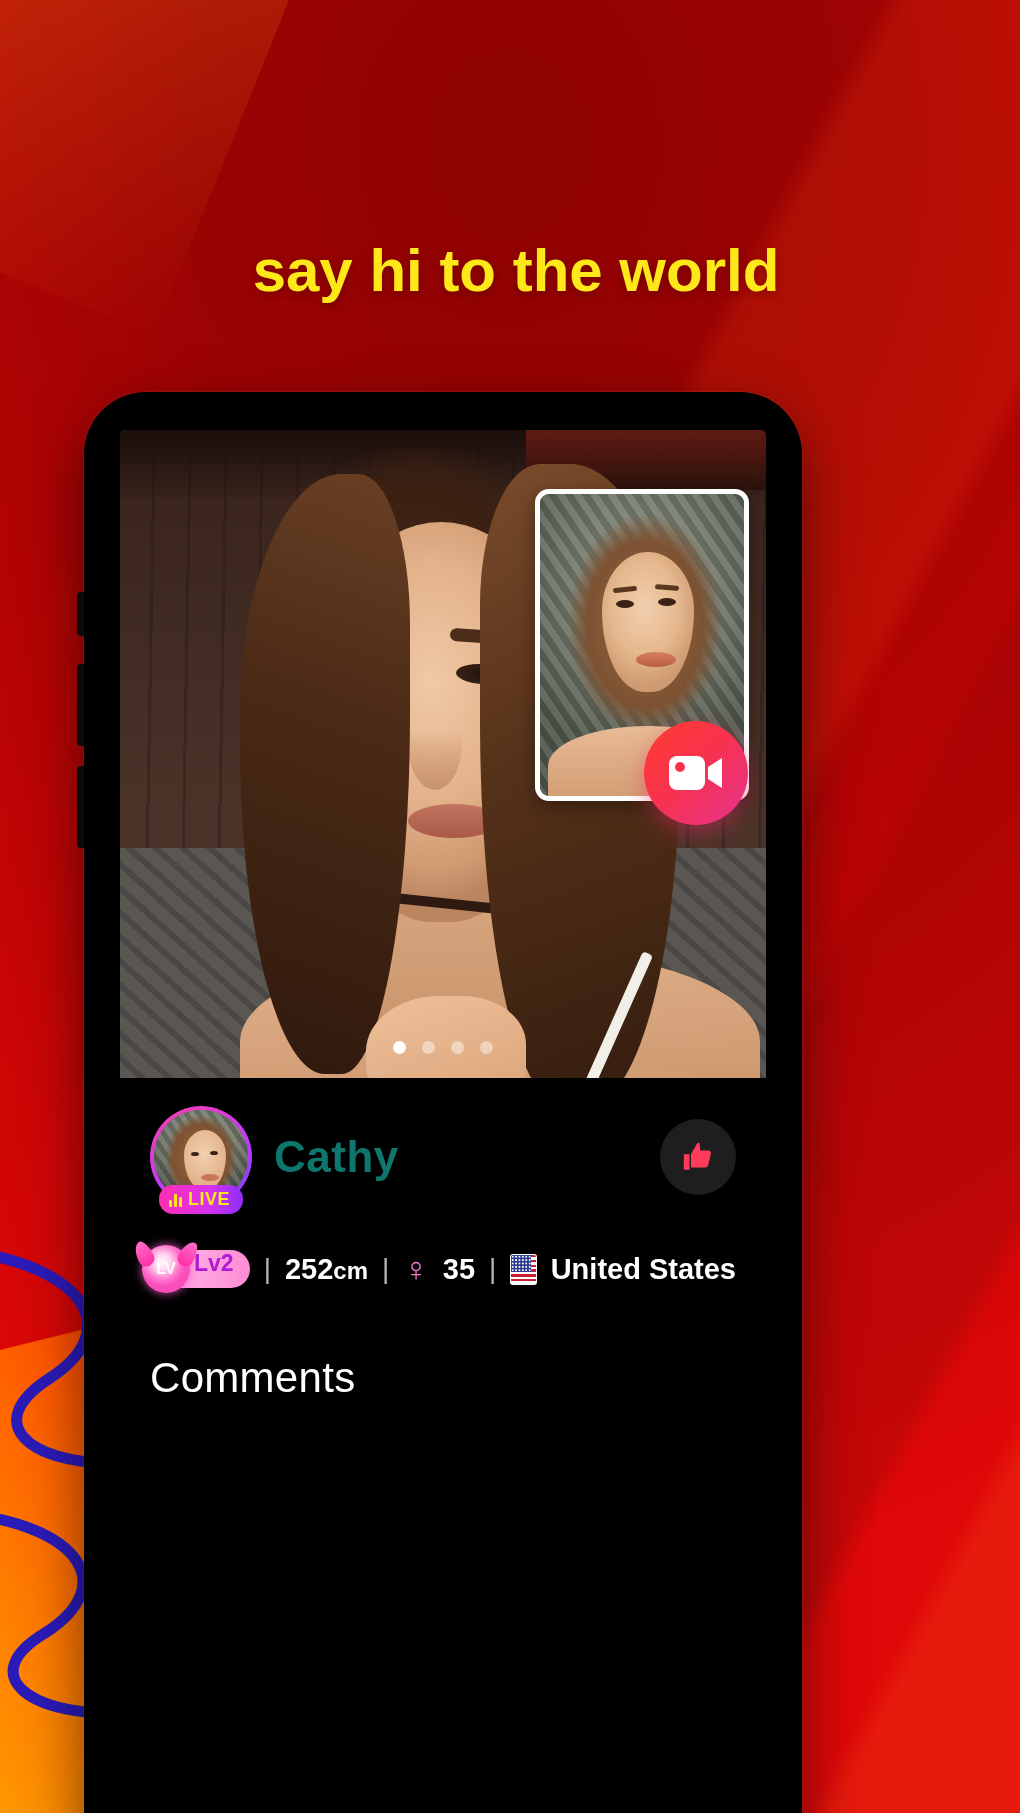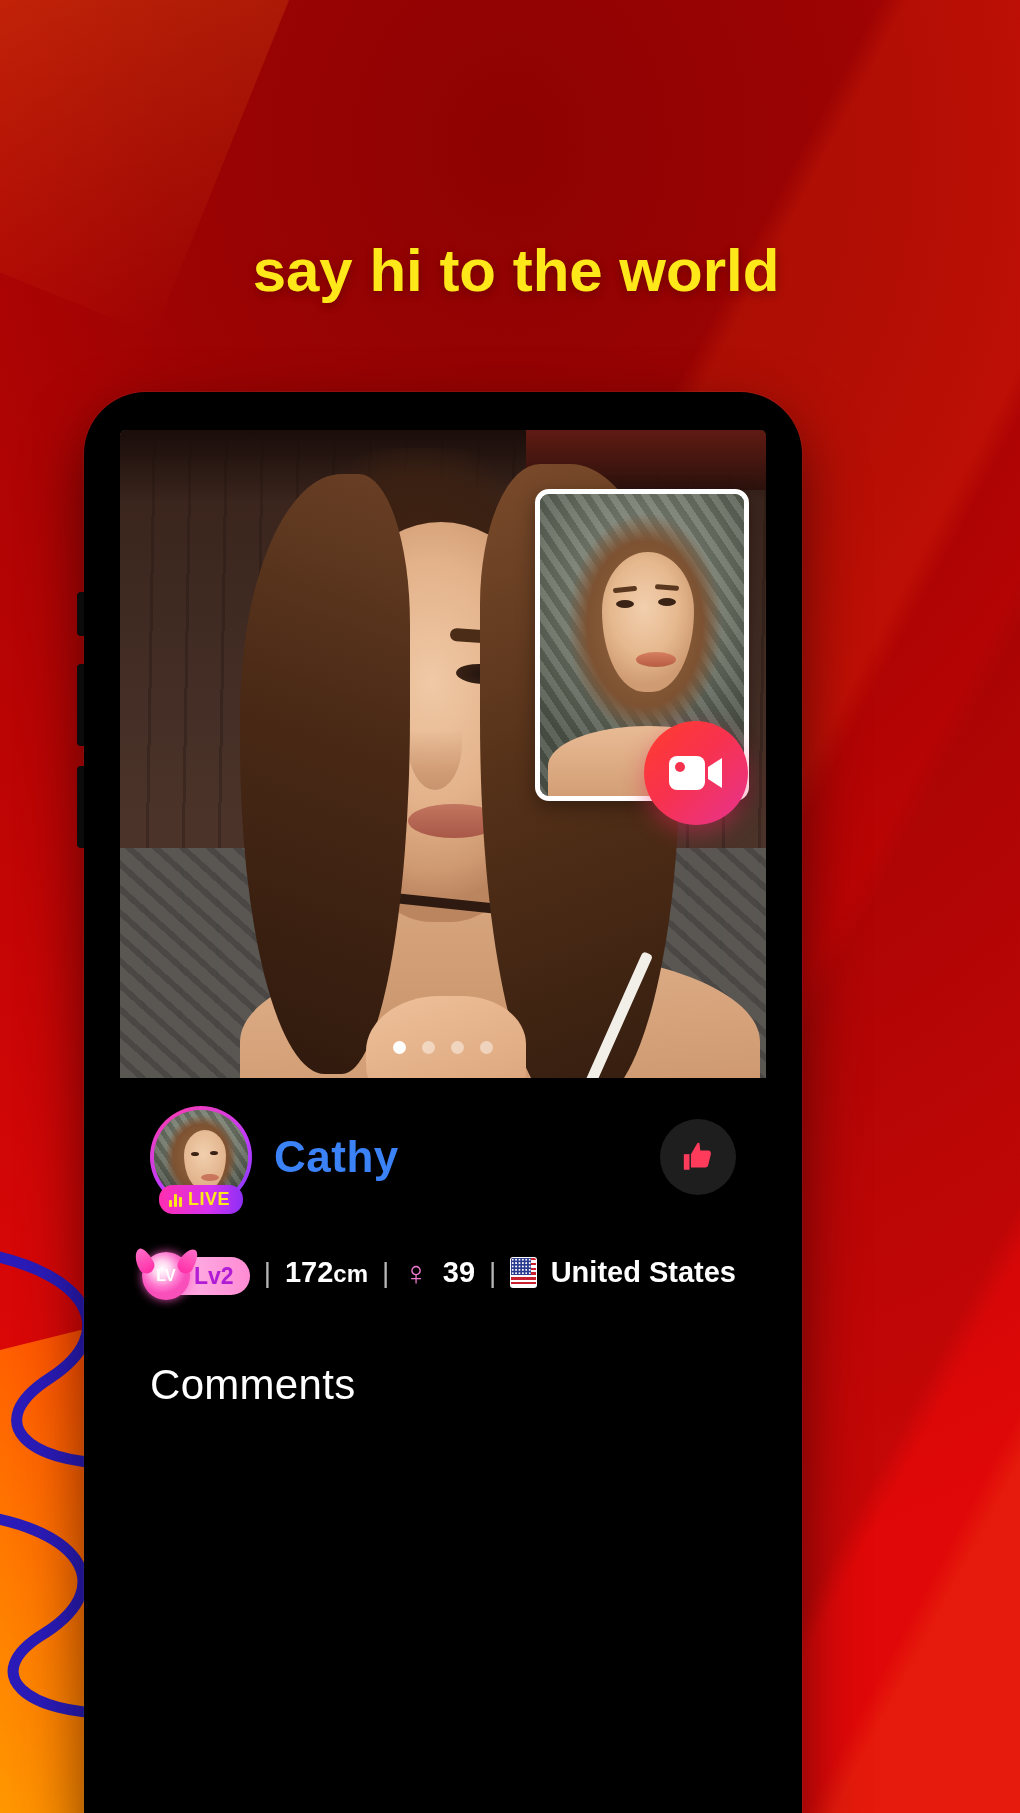--- a/index.html
+++ b/index.html
@@ -379,21 +379,21 @@
     white-space: nowrap;
   }
   .live-bars { display: flex; align-items: flex-end; gap: 2px; height: 14px; }
   .live-bars i { display: block; width: 3px; background: #ffe81a; border-radius: 1px; }
   .live-bars i:nth-child(1) { height: 7px; }
   .live-bars i:nth-child(2) { height: 13px; }
   .live-bars i:nth-child(3) { height: 10px; }
   .live-text { color: #ffe81a; font-size: 18px; font-weight: 700; letter-spacing: .5px; }
 
   .username {
-    color: #3b82f6;
+    color: #0f766e;
     font-size: 44px;
     font-weight: 700;
     letter-spacing: .5px;
   }
   .like-btn {
     position: absolute;
     right: 0; top: 50%; transform: translateY(-50%);
     width: 76px; height: 76px;
     border-radius: 50%;
     background: #1e1e1e;
@@ -406,29 +406,28 @@
     display: flex; align-items: center;
     gap: 14px;
     margin-top: 42px;
     color: #fff;
     font-size: 29px;
     font-weight: 600;
     white-space: nowrap;
   }
   .lv-chip {
     position: relative;
-    display: inline-flex; align-items: center;
+    display: inline-flex; align-items: flex-start;
     height: 38px;
     padding: 0 16px 0 44px;
     border-radius: 19px;
     background: linear-gradient(90deg, #ff96d8 0%, #ffa6e0 50%, #ff8bd4 100%);
     color: #b01bd6;
     font-size: 23px;
     font-weight: 700;
-    margin-top: 7px;
   }
   .lv-orb {
     position: absolute;
     left: -8px; top: 50%; transform: translateY(-50%);
     width: 48px; height: 48px;
     border-radius: 50%;
     background: radial-gradient(50% 50% at 42% 36%, #ffffff 0%, #ffd2ee 35%, #ff79cf 72%, #f94fbb 100%);
     box-shadow: 0 0 10px rgba(255,90,200,.85);
     display: flex; align-items: center; justify-content: center;
     color: #fff; font-size: 16px; font-weight: 700;
@@ -603,26 +602,26 @@
         </div>
 
         <div class="meta">
           <span class="lv-chip">
             <span class="lv-orb">LV</span>
             <span>Lv2</span>
           </span>
 
           <span class="sep">|</span>
 
-          <span><span>172</span><span class="hgt-unit">cm</span></span>
+          <span><span>252</span><span class="hgt-unit">cm</span></span>
 
           <span class="sep">|</span>
 
           <span class="gender-sym">♀</span>
-          <span>39</span>
+          <span>35</span>
 
           <span class="sep">|</span>
 
           <span class="flag">
             <span class="flag-stripes"></span>
             <span class="flag-canton"></span>
             <span class="flag-stars"></span>
           </span>
           <span>United States</span>
         </div>

